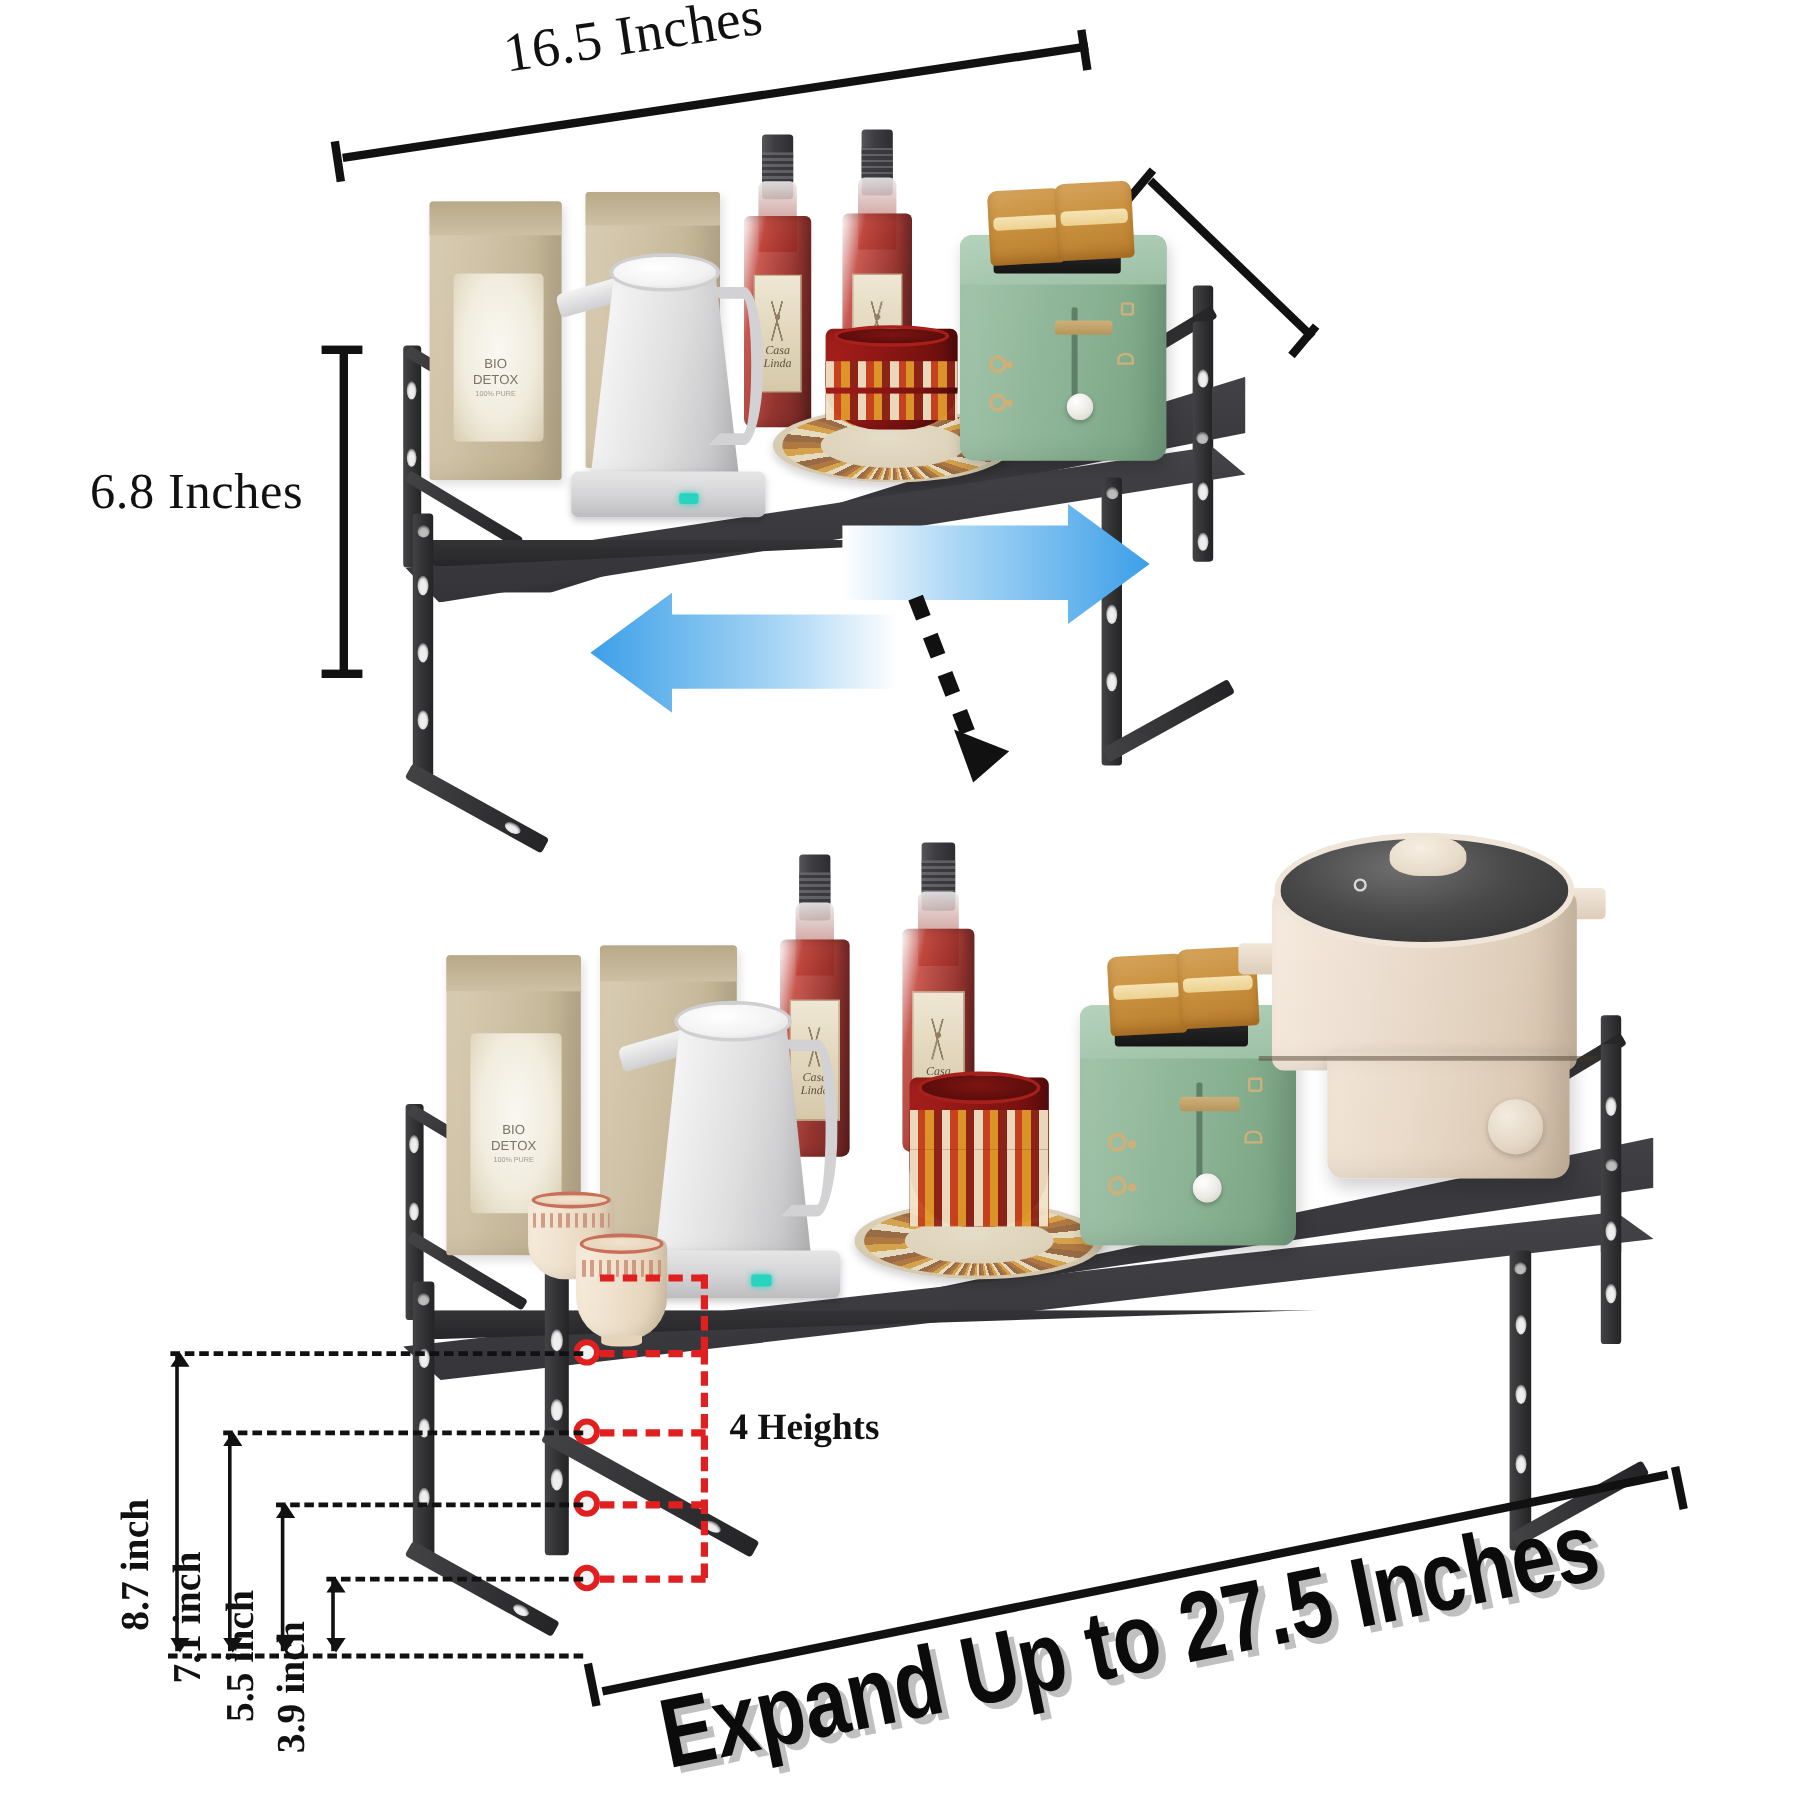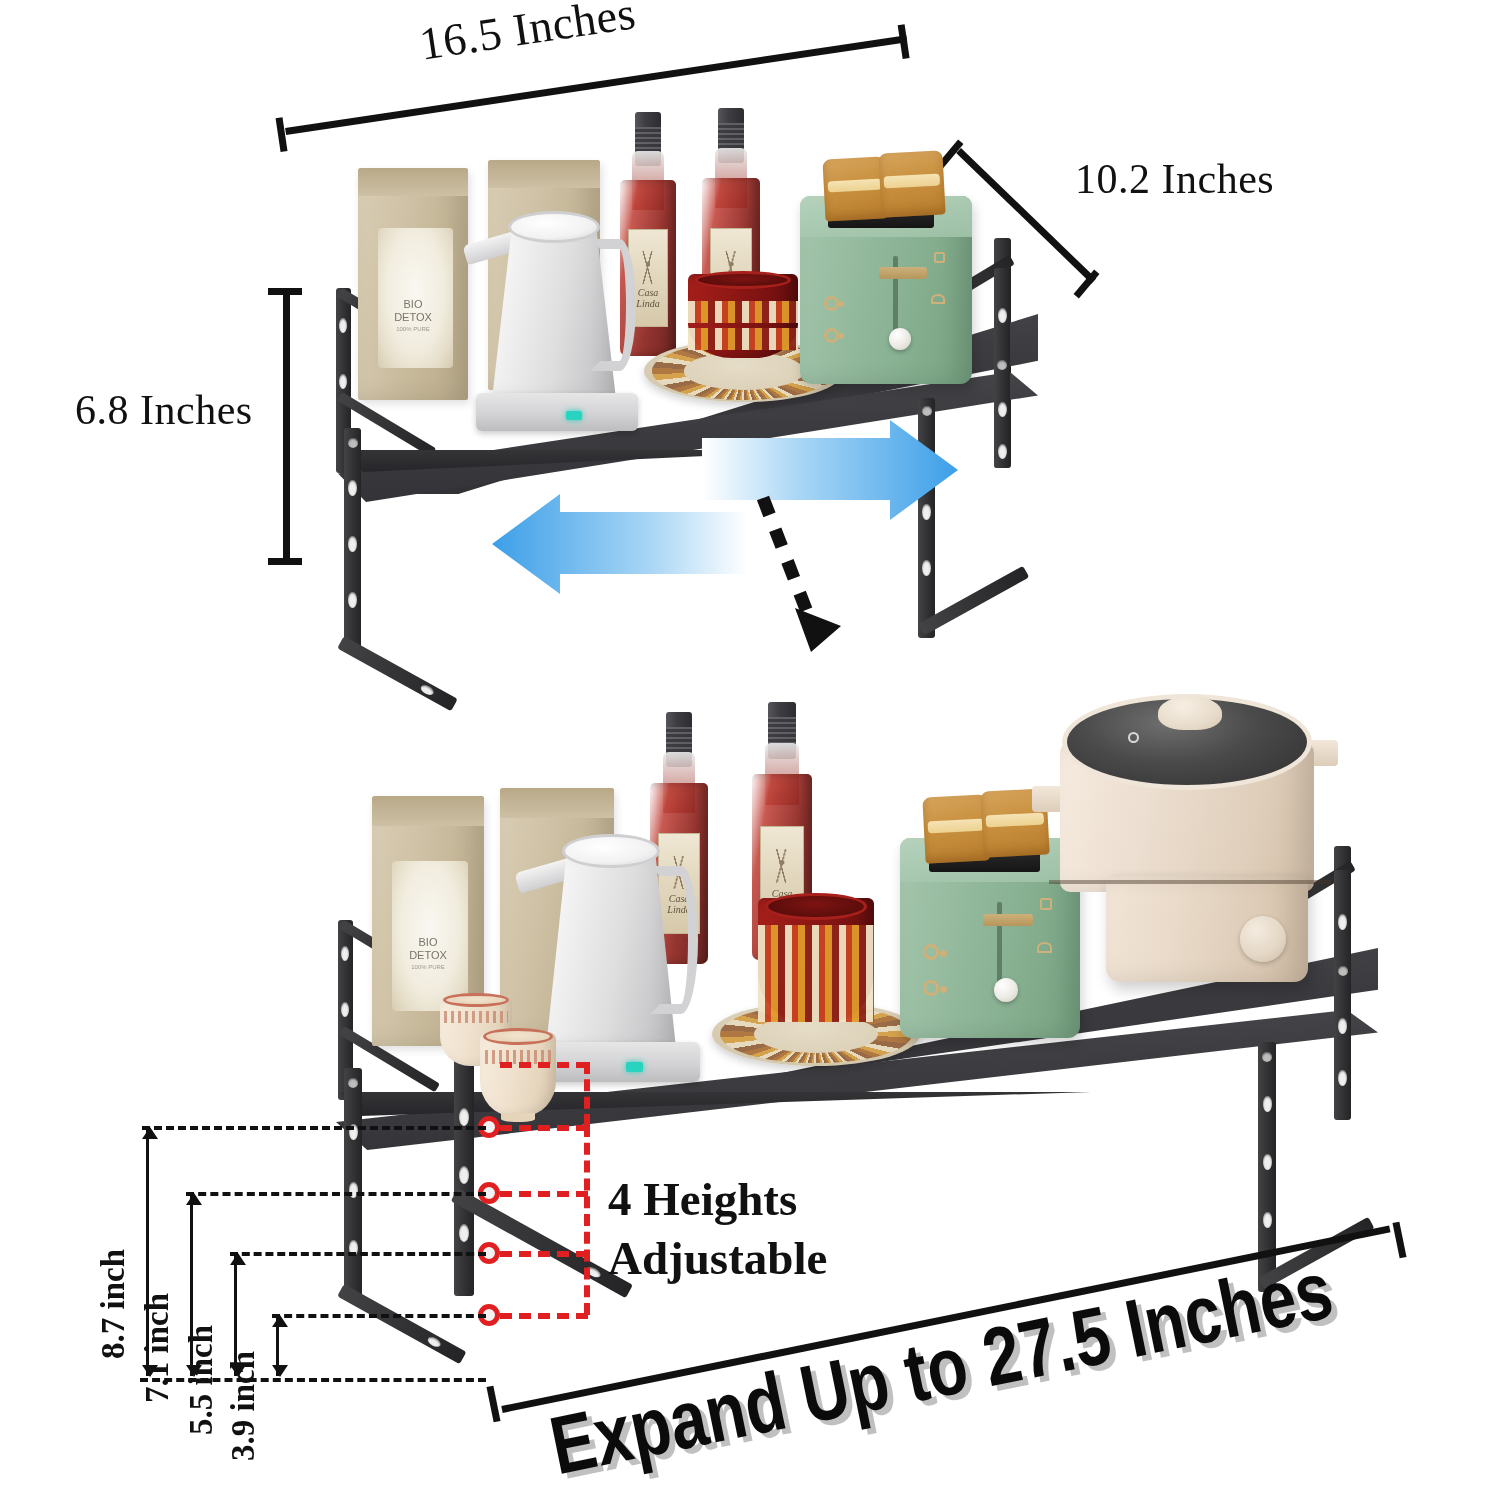--- a/index.html
+++ b/index.html
@@ -28,21 +28,21 @@
     font-family:"Liberation Serif", serif;
     font-weight:bold;
     font-size:33px;
     color:#111;
     white-space:nowrap;
     transform-origin:left bottom;
   }
   .heights-text {
     font-family:"Liberation Serif", serif;
     font-weight:bold;
-    font-size:47px;
+    font-size:31px;
     color:#111;
     white-space:nowrap;
     line-height:1.25;
   }
   .expand-text {
     font-family:"Liberation Sans", sans-serif;
     font-weight:bold;
     font-size:82px;
     color:#0b0b0b;
     white-space:nowrap;
@@ -357,21 +357,20 @@
     </div>
   </div>
   <div class="abs dim-text dim-top" style="left:420px; top:18px; transform:rotate(-8.5deg); transform-origin:left center;">16.5 Inches</div>
 
   <div class="abs" style="left:955px; top:140px; width:180px; height:150px;">
     <div class="abs" style="left:6px; top:8px; width:188px; height:0; transform:rotate(44deg); transform-origin:left top;
                             border-top:7px solid #111;"></div>
     <div class="abs" style="left:-8px; top:-2px; width:7px; height:32px; background:#111; transform:rotate(40deg);"></div>
     <div class="abs" style="left:128px; top:128px; width:7px; height:32px; background:#111; transform:rotate(40deg);"></div>
   </div>
-  <div class="abs dim-text dim-side" style="left:1075px; top:155px;">10.2 Inches</div>
 
   <div class="abs" style="left:268px; top:285px;">
     <div class="dline dline-v" style="left:15px; top:10px; height:270px;"></div>
     <div class="cap-h" style="left:0px; top:3px;"></div>
     <div class="cap-h" style="left:0px; top:273px;"></div>
   </div>
   <div class="abs dim-text dim-left" style="left:75px; top:386px;">6.8 Inches</div>
 
   <div class="shelf" style="left:318px; top:232px; width:760px; height:430px;">
 
@@ -706,21 +705,20 @@
   <div class="dash-red" style="left:500px; top:1125px; width:88px;"></div>
   <div class="dash-red" style="left:500px; top:1191px; width:88px;"></div>
   <div class="dash-red" style="left:500px; top:1251px; width:88px;"></div>
   <div class="dash-red" style="left:500px; top:1313px; width:88px;"></div>
   <div class="dash-red-v" style="left:584px; top:1125px; height:190px;"></div>
   <div class="dash-red" style="left:500px; top:1062px; width:88px;"></div>
   <div class="dash-red-v" style="left:584px; top:1062px; height:64px;"></div>
 
   <div class="abs heights-text" style="left:608px; top:1170px;">
     <div>4 Heights</div>
-    <div>Adjustable</div>
   </div>
 
   <div class="dash-h" style="left:142px; top:1126px; width:344px;"></div>
   <div class="dash-h" style="left:186px; top:1192px; width:300px;"></div>
   <div class="dash-h" style="left:230px; top:1252px; width:256px;"></div>
   <div class="dash-h" style="left:272px; top:1314px; width:214px;"></div>
   <div class="dash-h" style="left:140px; top:1378px; width:346px;"></div>
 
   <div class="vdim" style="left:146px; top:1128px; height:248px;"></div>
   <div class="vdim" style="left:190px; top:1194px; height:182px;"></div>

